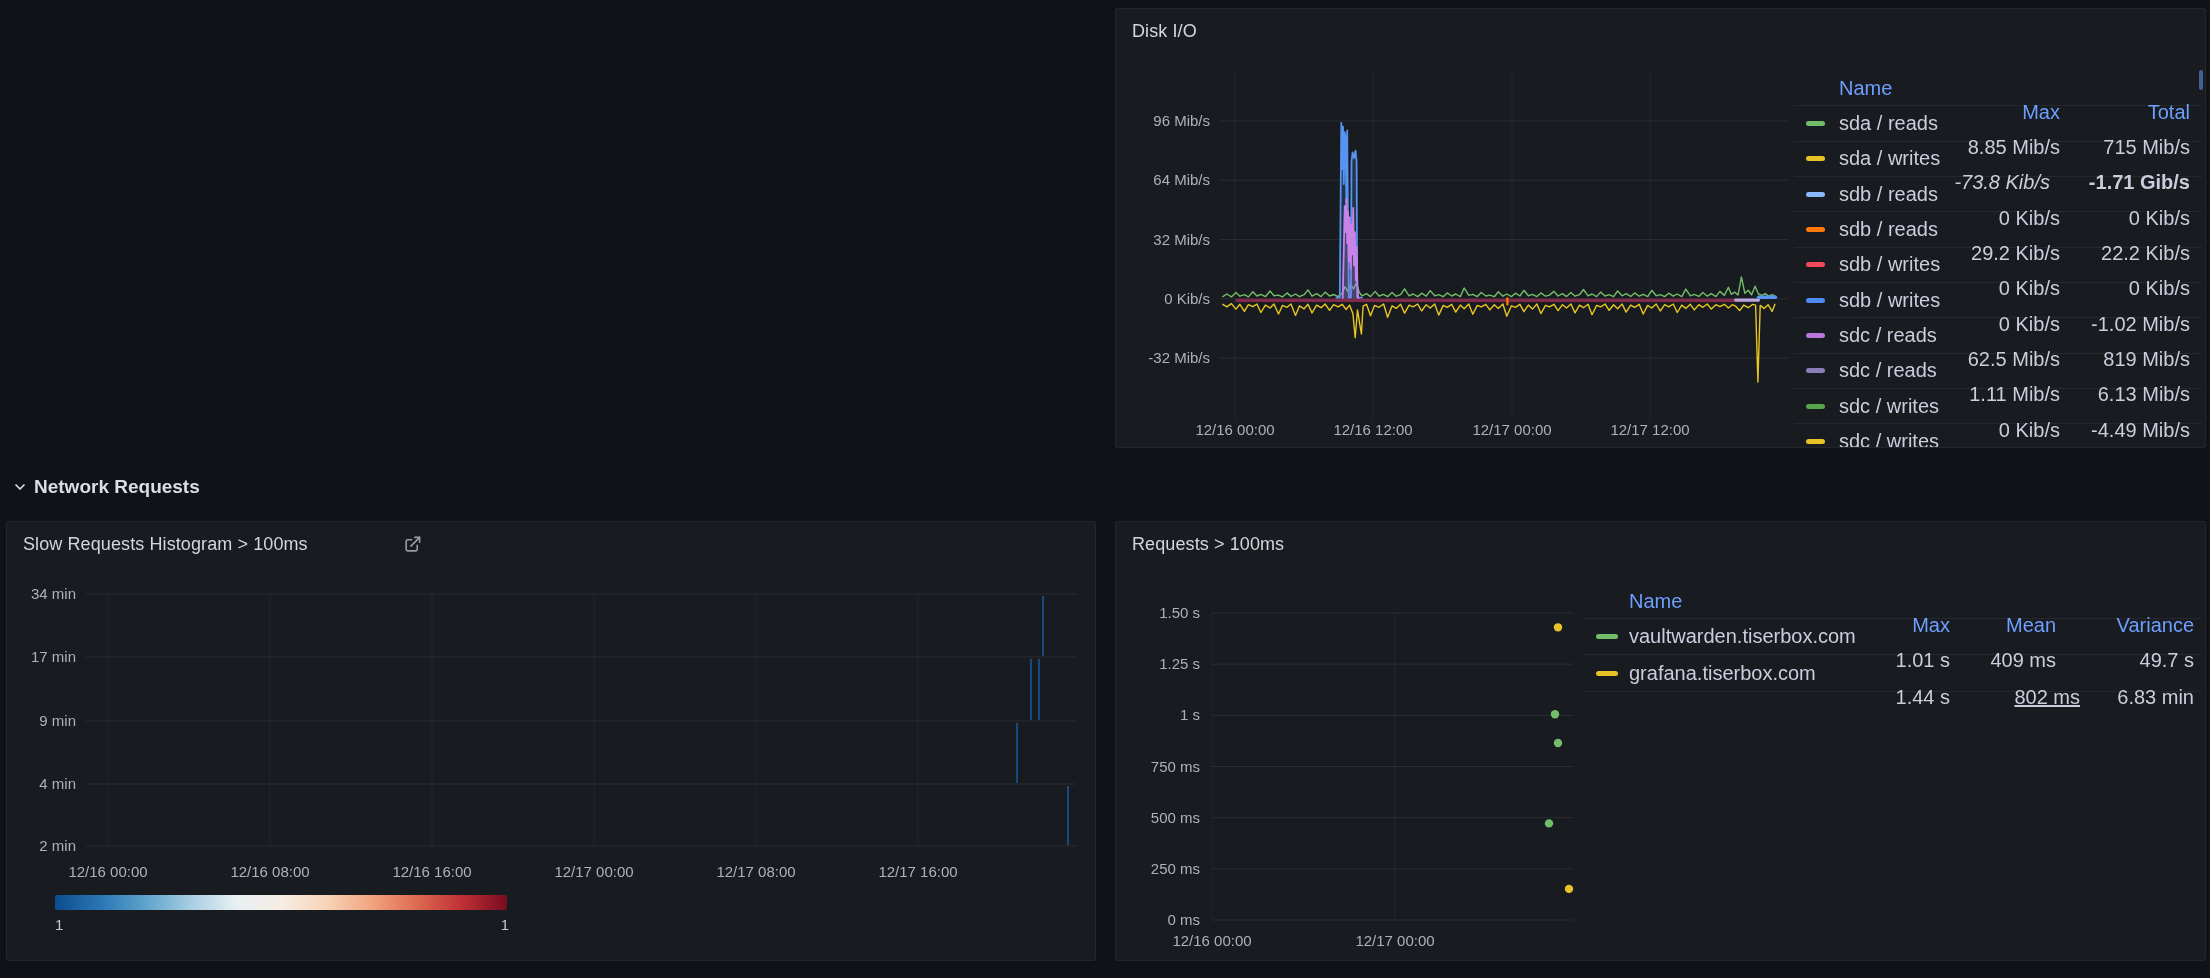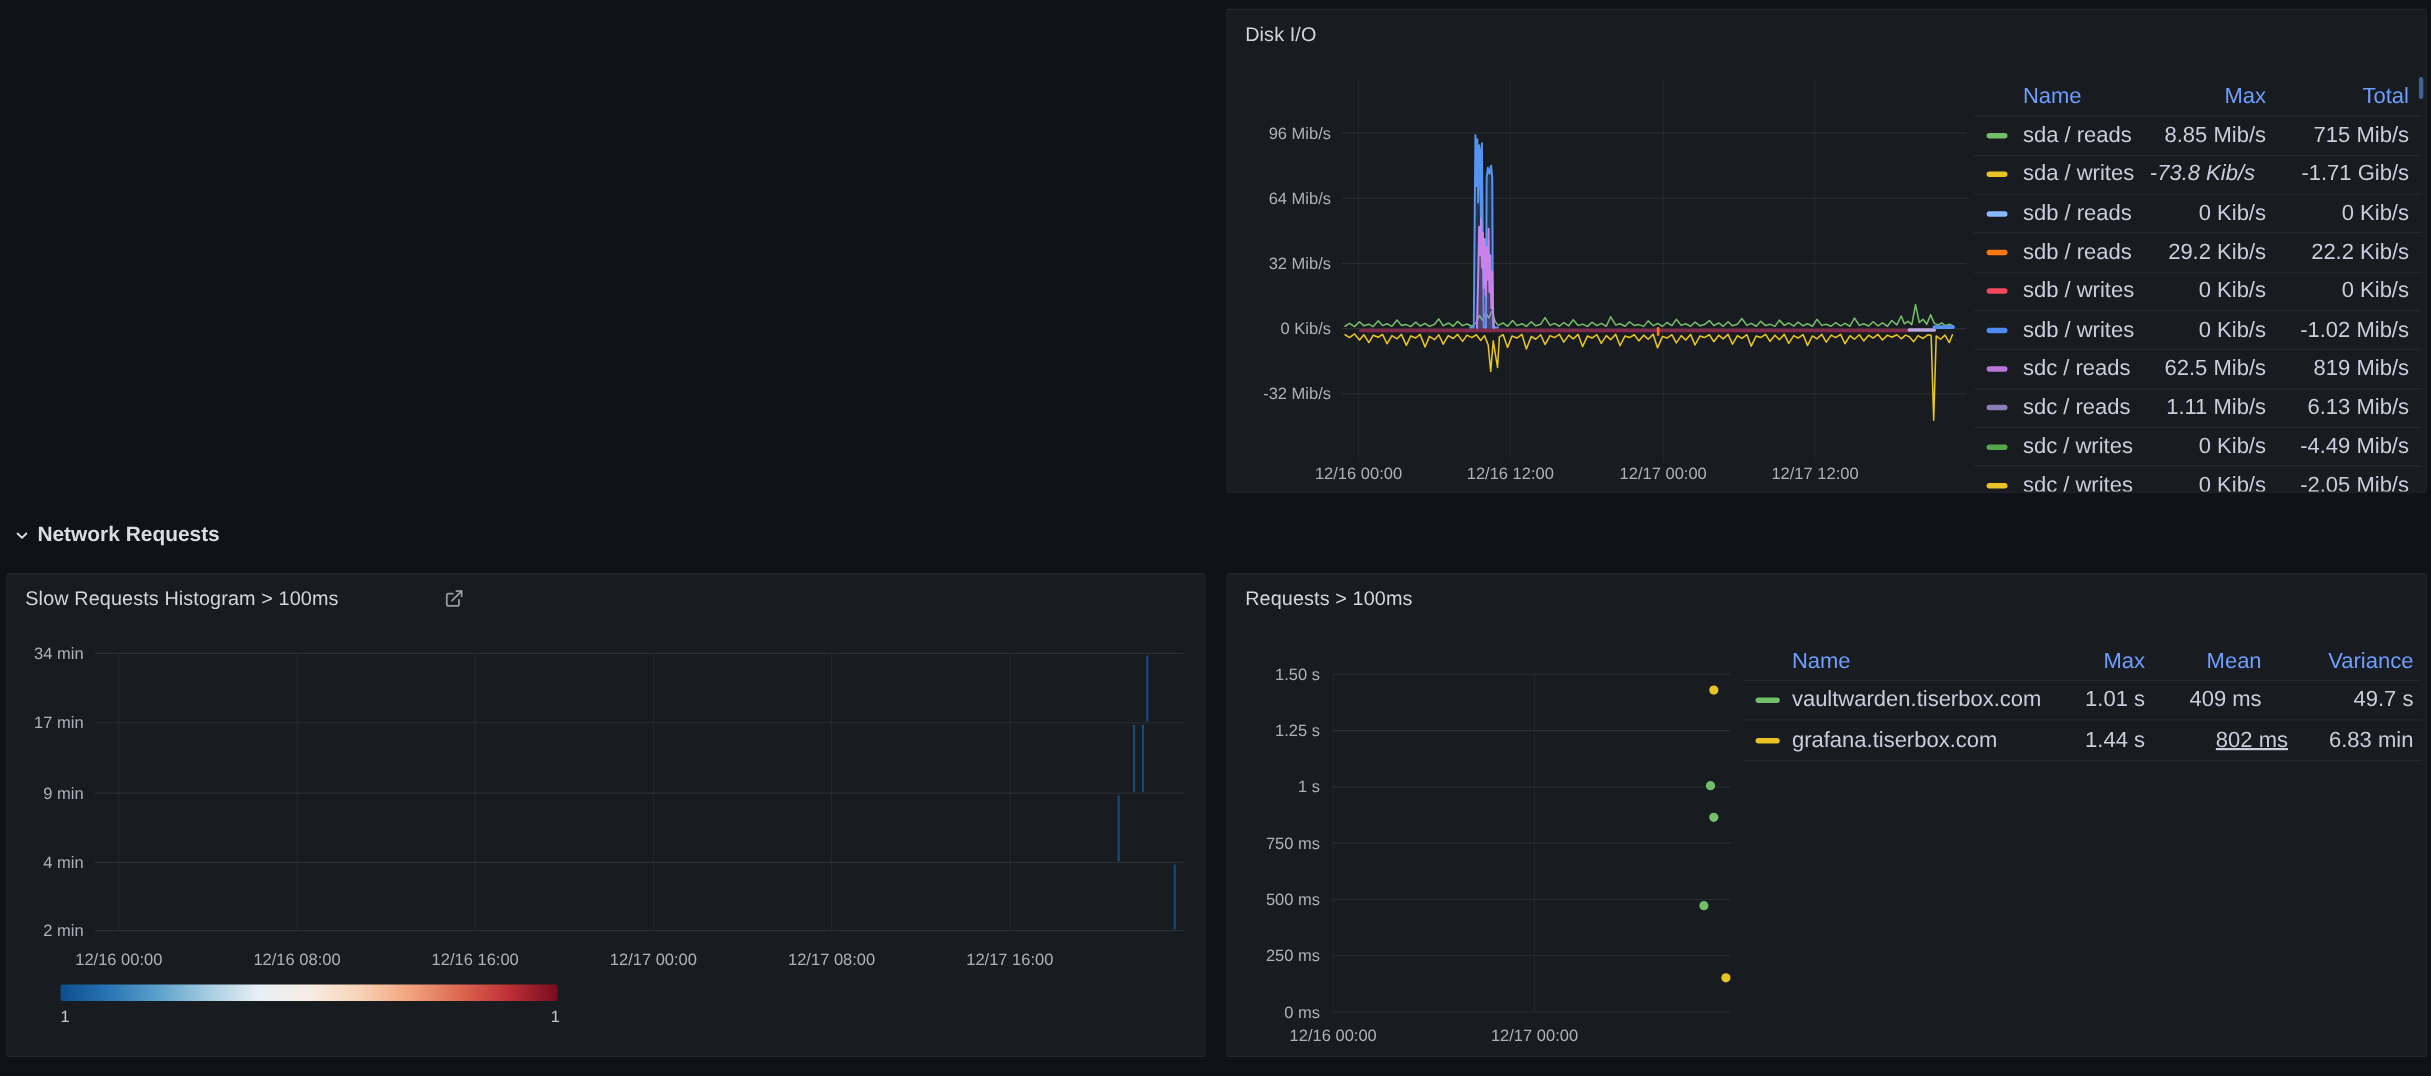--- a/index.html
+++ b/index.html
@@ -8,21 +8,21 @@
   .panel-title{position:absolute;left:16px;top:12px;font-size:18px;font-weight:500;color:#d5d6db;letter-spacing:.1px;white-space:nowrap;}
   .section-header{position:absolute;left:12px;top:476px;display:flex;align-items:center;gap:6px;color:#dcdde2;}
   .section-title{font-size:19px;font-weight:600;}
   svg.chart{position:absolute;left:0;top:0;}
   svg text{font-family:"Liberation Sans","DejaVu Sans",sans-serif;}
   .axis-label{font-size:15px;fill:#aeb1bb;}
   .legend{position:absolute;overflow:hidden;}
   .lg-row{position:absolute;left:0;width:100%;height:22px;}
   .lg-cell{position:absolute;top:0;font-size:20px;color:#ccccdc;white-space:nowrap;line-height:22px;}
   .lg-head .lg-cell{color:#6e9fff;font-weight:500;}
-  .lg-num{text-align:right;}
+  .lg-num{text-align:right;margin-top:24px;}
   .lg-swatch{position:absolute;top:9px;height:5px;border-radius:3px;}
   .lg-sep{position:absolute;left:0;width:100%;height:1px;background:rgba(204,204,220,0.08);}
   .gradient-bar{position:absolute;border-radius:2px;}
   .gradient-label{position:absolute;font-size:15px;color:#c6c8ce;}
   .scroll-thumb{position:absolute;width:4px;border-radius:2px;background:#4a6da8;opacity:.85;}
   .icon-btn{position:absolute;cursor:pointer;}
 </style>
 </head>
 <body>
 
@@ -69,21 +69,21 @@
         <span class="lg-swatch" style="left: 12px; width: 19px; background: rgb(115, 191, 105);"></span>
         <span class="lg-cell" style="left: 45px;">sda / reads</span>
         <span class="lg-cell lg-num" style="left: 130px; width: 136px;">8.85 Mib/s</span>
         <span class="lg-cell lg-num" style="left: 276px; width: 120px;">715 Mib/s</span>
       </div>
       <div class="lg-sep" style="top: 71.6px;"></div>
       <div class="lg-row " style="top: 78.35px;">
         <span class="lg-swatch" style="left: 12px; width: 19px; background: rgb(232, 194, 39);"></span>
         <span class="lg-cell" style="left: 45px;">sda / writes</span>
         <span class="lg-cell lg-num" style="left: 120px; width: 136px; font-style: italic;">-73.8 Kib/s</span>
-        <span class="lg-cell lg-num" style="left: 276px; width: 120px;">-1.71 Gib/s</span>
+        <span class="lg-cell lg-num" style="left: 276px; width: 120px; font-weight: bold;">-1.71 Gib/s</span>
       </div>
       <div class="lg-sep" style="top: 106.95px;"></div>
       <div class="lg-row " style="top: 113.7px;">
         <span class="lg-swatch" style="left: 12px; width: 19px; background: rgb(138, 184, 255);"></span>
         <span class="lg-cell" style="left: 45px;">sdb / reads</span>
         <span class="lg-cell lg-num" style="left: 130px; width: 136px;">0 Kib/s</span>
         <span class="lg-cell lg-num" style="left: 276px; width: 120px;">0 Kib/s</span>
       </div>
       <div class="lg-sep" style="top: 142.3px;"></div>
       <div class="lg-row " style="top: 149.05px;">

